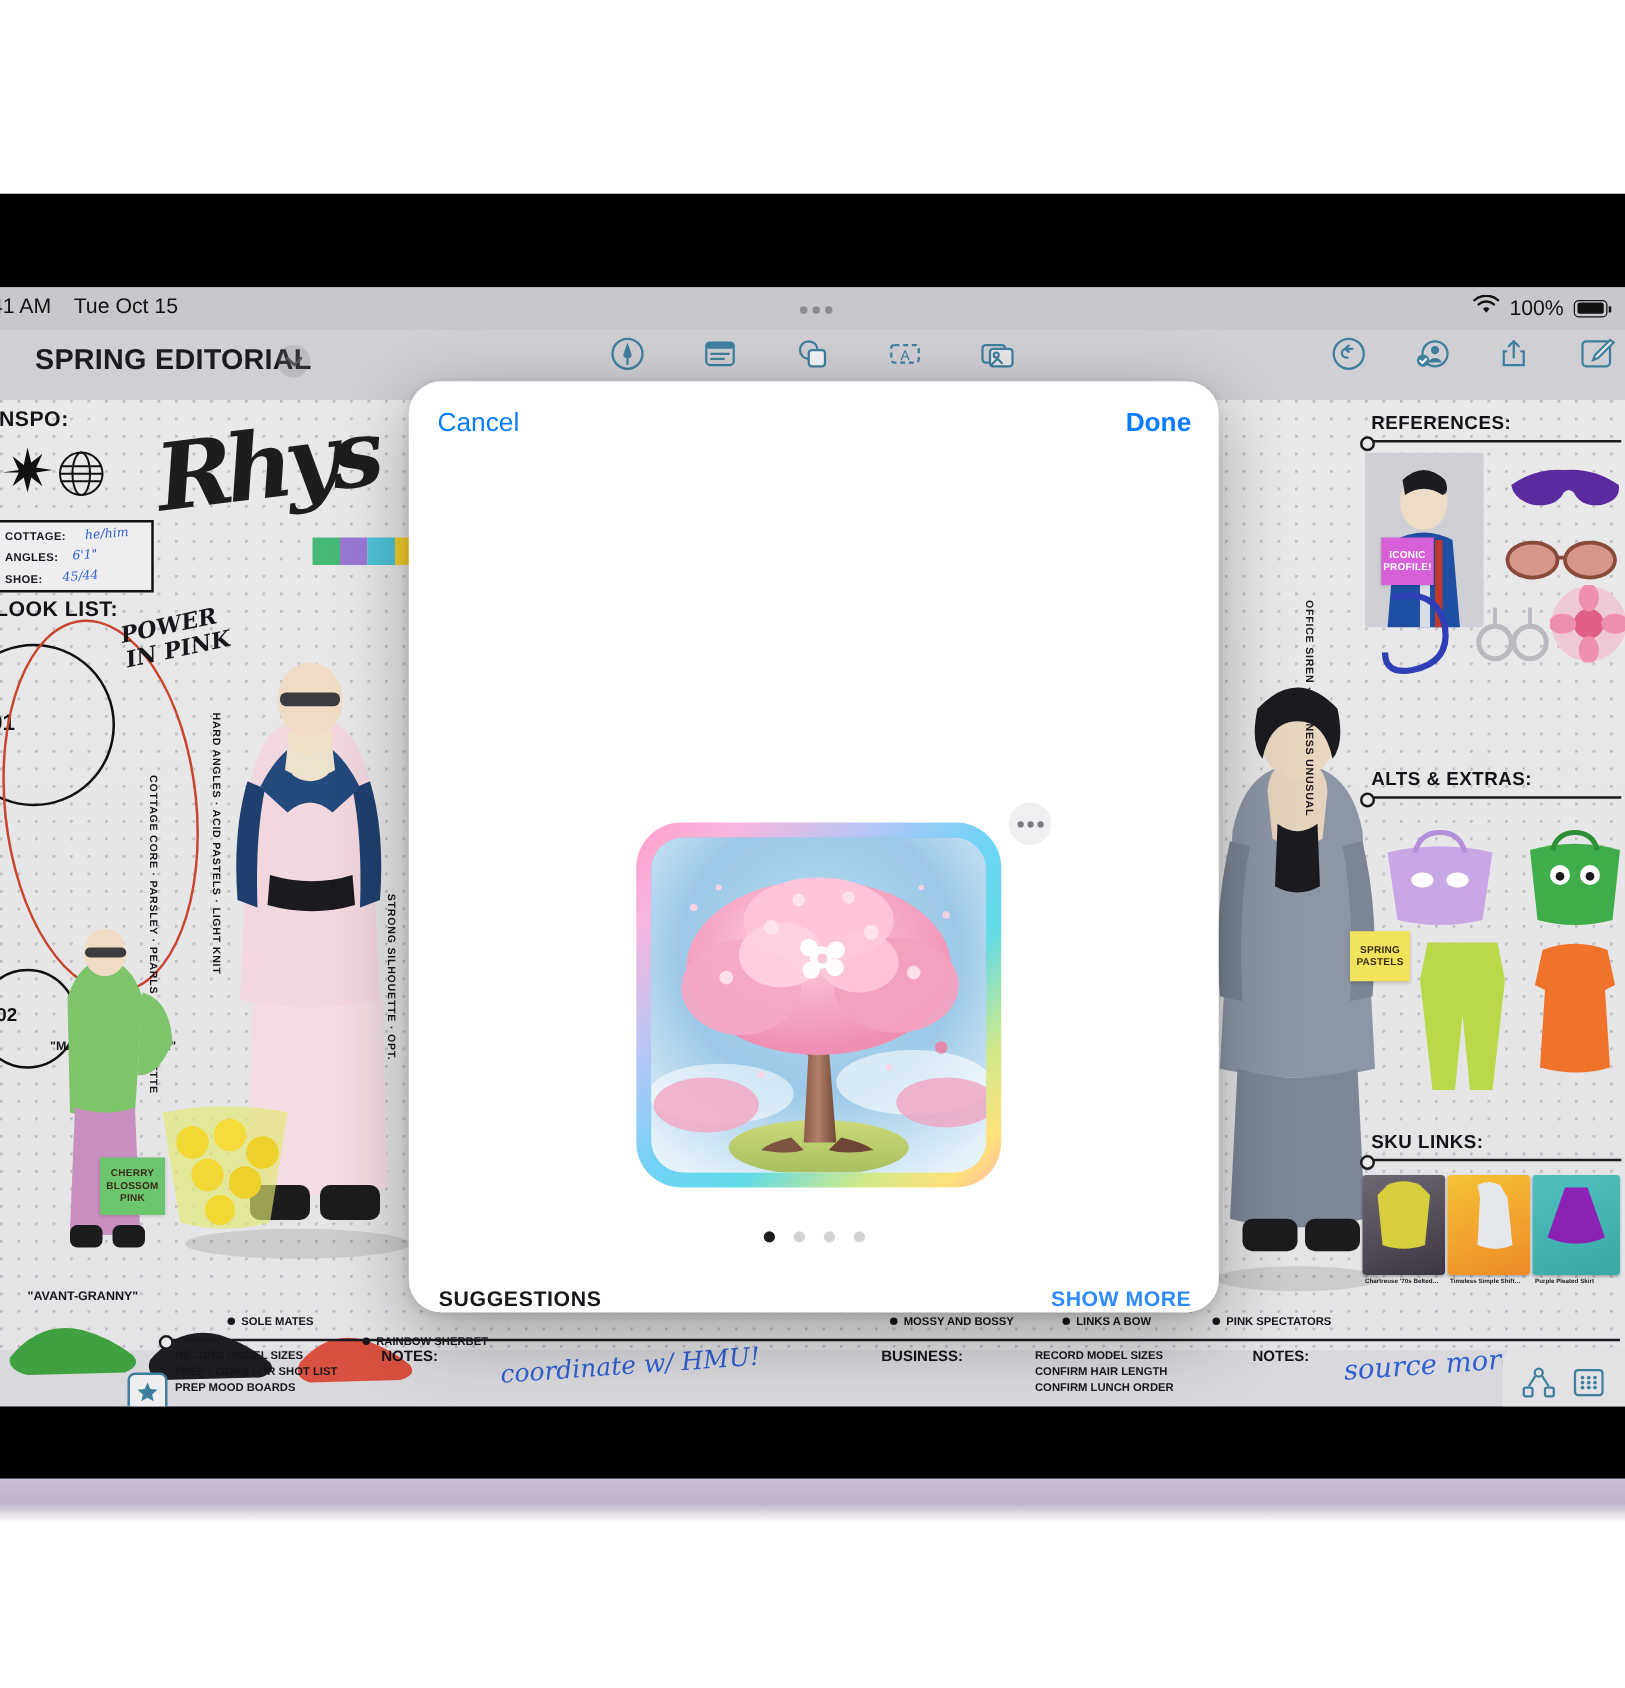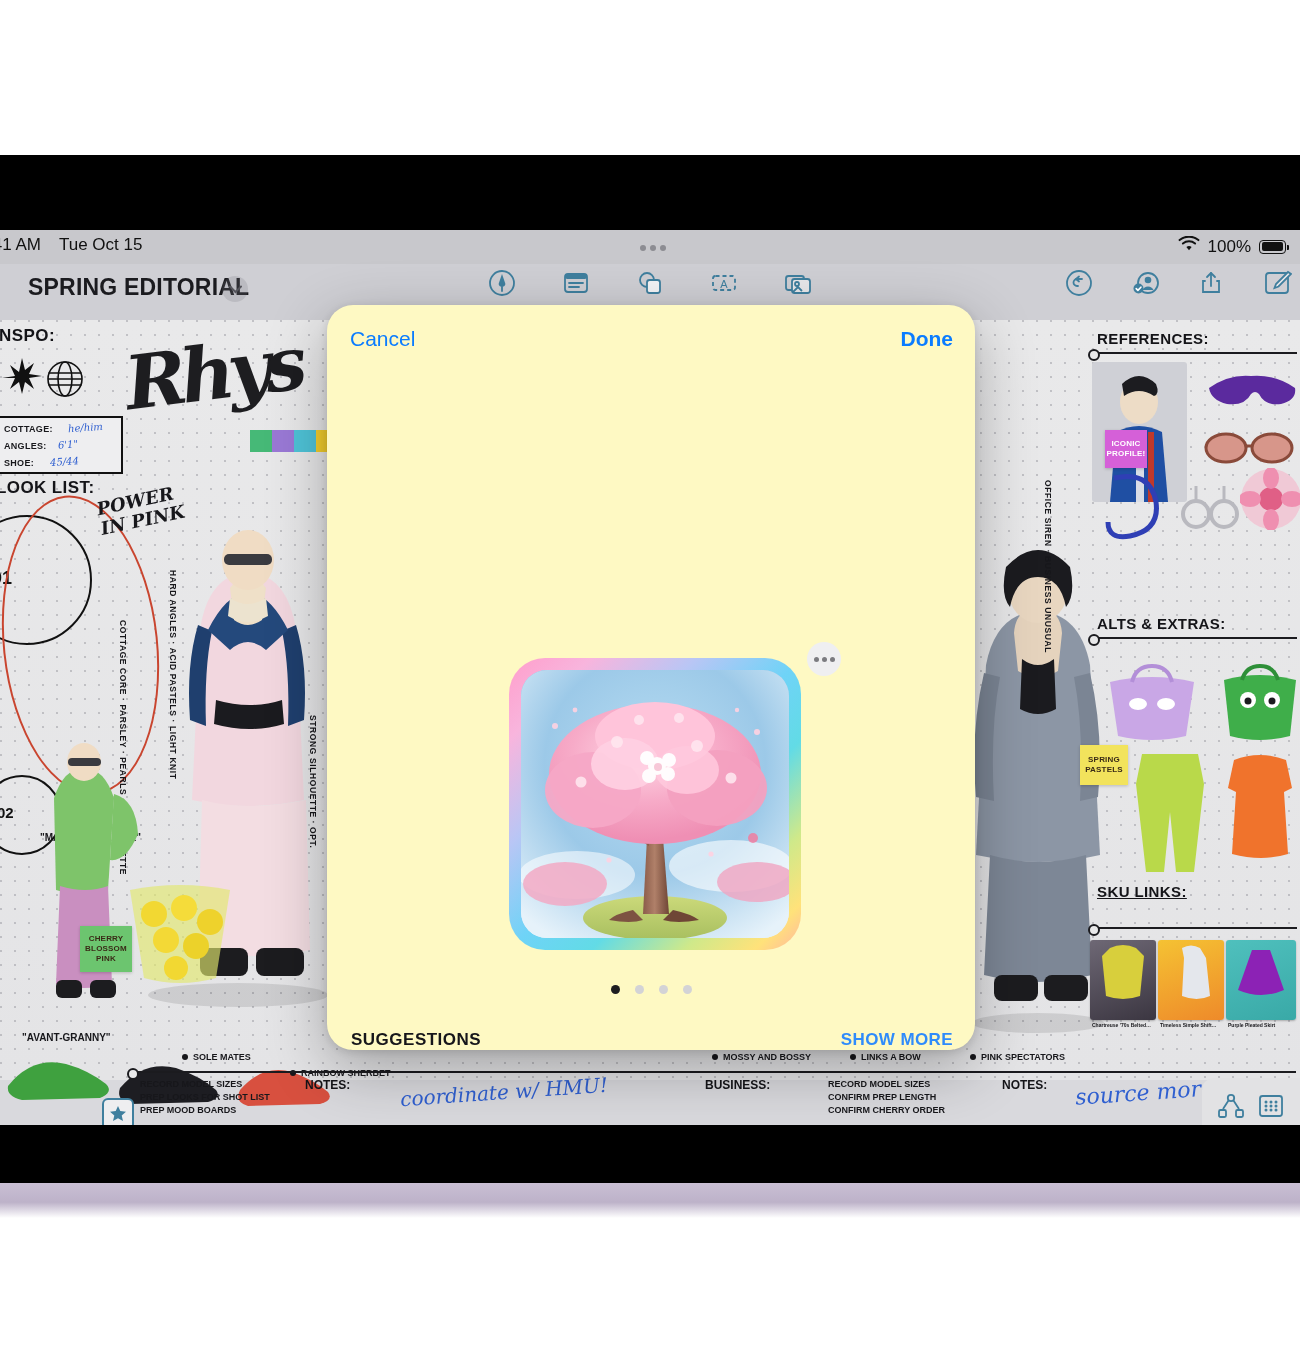--- a/index.html
+++ b/index.html
@@ -81,21 +81,21 @@
      border-top-right-radius:12px; display:flex; align-items:center; justify-content:center;
      font-size:25px; font-weight:600; color:#3f7f9e;}
   .starbtn { position:absolute; left:102px; top:48px; width:32px; height:32px; border:2px solid #3f7f9e;
      border-radius:6px; display:flex; align-items:center; justify-content:center; color:#3f7f9e; background:#eeeef0;}
   .brbox { position:absolute; right:0; top:28px; height:56px; display:flex; align-items:center; gap:10px;
      background:#e2e2e4; border-top-left-radius:12px; padding:0 14px;}
   .brbox .ticon { color:#3f7f9e; }
 
   
   .scrim { position:absolute; left:0; top:0; width:1300px; height:895px; background:rgba(0,0,0,0); }
-  .modal { position:absolute; left:327px; top:75px; width:648px; height:745px; background:#fef9c3;
+  .modal { position:absolute; left:327px; top:75px; width:648px; height:745px; background:#ffffff;
      border-radius:26px; box-shadow:0 18px 60px rgba(0,0,0,.30), 0 2px 8px rgba(0,0,0,.12); overflow:hidden; }
   .modal-head { position:relative; height:72px; }
   .btn-cancel { position:absolute; left:23px; top:22px; font-size:21px; color:#0a7cff; background:none; border:none; font-family:inherit; cursor:pointer;}
   .btn-done { position:absolute; right:22px; top:22px; font-size:21px; color:#0a7cff; font-weight:700; background:none; border:none; font-family:inherit; cursor:pointer;}
   .more-btn { position:absolute; right:134px; top:337px; width:34px; height:34px; border-radius:50%;
      background:#efeff1; display:flex; align-items:center; justify-content:center; gap:3px; }
   .more-btn i { width:5px; height:5px; border-radius:50%; background:#7b7b80; display:block; }
 
   .artwrap { position:absolute; left:182px; top:353px; width:292px; height:292px; }
   .art-frame { position:absolute; inset:0; border-radius:36px; padding:12px;
@@ -392,21 +392,21 @@
           <circle cx="54" cy="41" r="3.5" fill="#1b1b1f"></circle>
       </svg>
       <div class="sticky" style="left:1080px;top:425px;width:48px;height:40px;background:#f2e35c;">SPRING PASTELS</div>
       <svg style="position:absolute;left:1130px;top:428px;" width="80" height="130" viewBox="0 0 80 130">
         <path d="M12 6 h56 l6 30 l-10 88 h-18 l-6-60 l-6 60 h-18 l-10-88z" fill="#b9d94a"></path>
       </svg>
       <svg style="position:absolute;left:1218px;top:432px;" width="84" height="110" viewBox="0 0 84 110">
         <path d="M16 8 q26-10 52 0 l6 28 l-8 4 l4 62 q-26 8 -56 0 l4-62 l-8-4z" fill="#f0732c"></path>
       </svg>
 
-      <div class="sec-h" style="left:1097px; top:563px;text-decoration:underline;">SKU LINKS:</div>
+      <div class="sec-h" style="left:1097px; top:585px;">SKU LINKS:</div>
       <div class="rule" style="left:1097px; top:607px; width:200px;"></div>
 
       <div class="pcard" style="left:1090px;top:620px;width:66px;height:80px;background:linear-gradient(160deg,#6e6875,#3b3641);">
         <svg width="66" height="62" viewBox="0 0 66 62">
             <path d="M20 8 q13-6 26 0 l8 8 l-4 40 q-17 6 -34 0 l-4-40z" fill="#d8cf3c"></path>
           </svg>
       </div>
       <div class="pcard" style="left:1158px;top:620px;width:66px;height:80px;background:linear-gradient(160deg,#f5c233,#ee8a2a);">
         <svg width="66" height="62" viewBox="0 0 66 62">
             <path d="M24 8 q9-5 18 0 l6 10 l4 38 q-13 6 -28 0 l2-38z" fill="#e4e7ec"></path>
@@ -432,22 +432,22 @@
       <div style="position:absolute;left:140px;top:758px;font-size:9px;font-weight:700;color:#17171b;line-height:1.45;">
         <div>RECORD MODEL SIZES</div>
         <div>PREP LOOKS FOR SHOT LIST</div>
         <div>PREP MOOD BOARDS</div>
       </div>
       <div class="handwrite" style="left:400px;top:760px;font-size:20px;">coordinate w/ HMU!</div>
 
       <div style="position:absolute;left:705px;top:758px;font-size:12px;font-weight:800;color:#141418;">BUSINESS:</div>
       <div style="position:absolute;left:828px;top:758px;font-size:9px;font-weight:700;color:#17171b;line-height:1.45;">
         <div>RECORD MODEL SIZES</div>
-        <div>CONFIRM PREP LENGTH</div>
-        <div>CONFIRM CHERRY ORDER</div>
+        <div>CONFIRM HAIR LENGTH</div>
+        <div>CONFIRM LUNCH ORDER</div>
       </div>
       <div style="position:absolute;left:1002px;top:758px;font-size:12px;font-weight:800;color:#141418;">NOTES:</div>
       <div class="handwrite" style="left:1075px;top:760px;font-size:22px;">source more</div>
     </div>
 
     <div class="bottombar">
       <div class="starbtn">
         <svg width="18" height="18" viewBox="0 0 18 18">
             <path d="M9 1l2.3 5.1 5.7.6-4.3 3.8 1.3 5.5L9 13.2 4 16l1.3-5.5L1 6.7l5.7-.6z" fill="#3f7f9e"></path>
           </svg>

